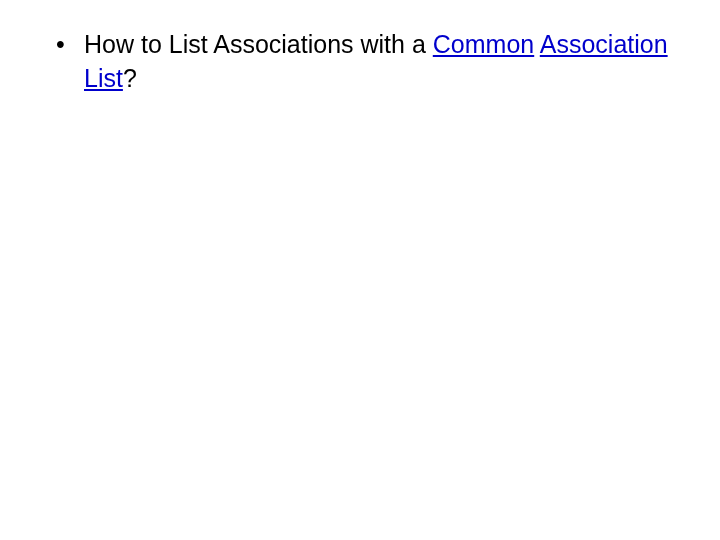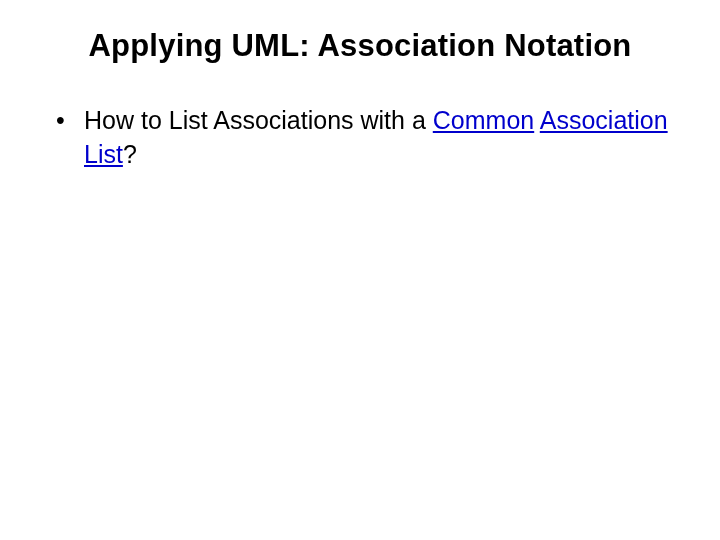--- a/index.html
+++ b/index.html
@@ -49,19 +49,18 @@
       text-decoration: underline;
     }
     .plain-text {
       color: #000000;
     }
   </style>
 </head>
 <body>
 
 <div class="slide">
-  <h1 class="title">Applying UML: Association Notation</h1>
   <ul class="bullet-list">
     <li class="bullet-item">
       <span class="plain-text">How to List Associations with a </span><span class="link-text">Common</span><span class="plain-text"> </span><span class="link-text">Association List</span><span class="plain-text">?</span>
     </li>
   </ul>
 </div>
 
 </body></html>

